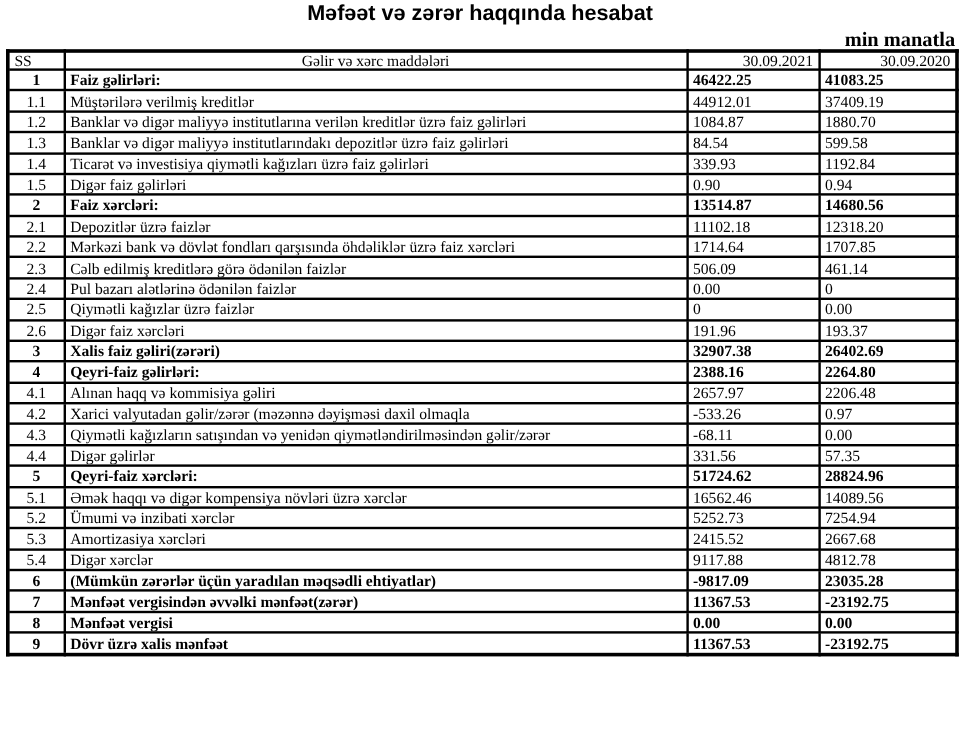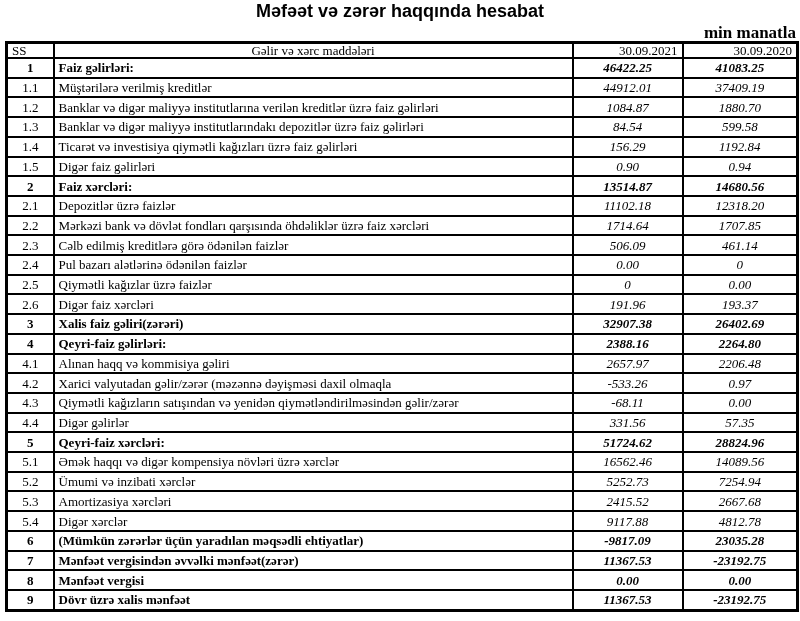--- a/index.html
+++ b/index.html
@@ -24,40 +24,40 @@
     text-align: right;
     font-weight: bold;
     font-size: 17px;
     line-height: 14px;
     margin-top: 7px;
   }
   table.report {
     border-collapse: collapse;
     table-layout: fixed;
     width: 791px;
-    height: 571px;
+    height: 506px;
     margin-left: 5px;
     margin-top: 1px;
     border: 3px solid #000;
   }
   table.report td, table.report th {
     border: 2px solid #000;
     font-size: 13px;
     font-weight: normal;
     line-height: 1;
     padding: 0 4px;
     overflow: hidden;
     white-space: nowrap;
   }
   th.col-ss-h { text-align: left; }
   th.col-item-h { text-align: center; }
   th.col-year-h { text-align: right; font-weight: bold; }
   td.col-ss { text-align: center; }
   td.col-item { text-align: left; }
-  td.col-num { text-align: center; font-style: italic; }
+  td.col-num { text-align: left; }
   tr.bold td { font-weight: bold; }
 </style>
 </head>
 <body>
 
 <div class="page">
   <div class="title">Məfəət və zərər haqqında hesabat</div>
   <div class="unit-note">min manatla</div>
 
   <table class="report">
@@ -96,21 +96,21 @@
         </tr>
         <tr>
           <td class="col-ss">1.3</td>
           <td class="col-item">Banklar və digər maliyyə institutlarındakı depozitlər üzrə faiz gəlirləri</td>
           <td class="col-num">84.54</td>
           <td class="col-num">599.58</td>
         </tr>
         <tr>
           <td class="col-ss">1.4</td>
           <td class="col-item">Ticarət və investisiya qiymətli kağızları üzrə faiz gəlirləri</td>
-          <td class="col-num">156.29</td>
+          <td class="col-num">339.93</td>
           <td class="col-num">1192.84</td>
         </tr>
         <tr>
           <td class="col-ss">1.5</td>
           <td class="col-item">Digər faiz gəlirləri</td>
           <td class="col-num">0.90</td>
           <td class="col-num">0.94</td>
         </tr>
         <tr class="bold">
           <td class="col-ss">2</td>

